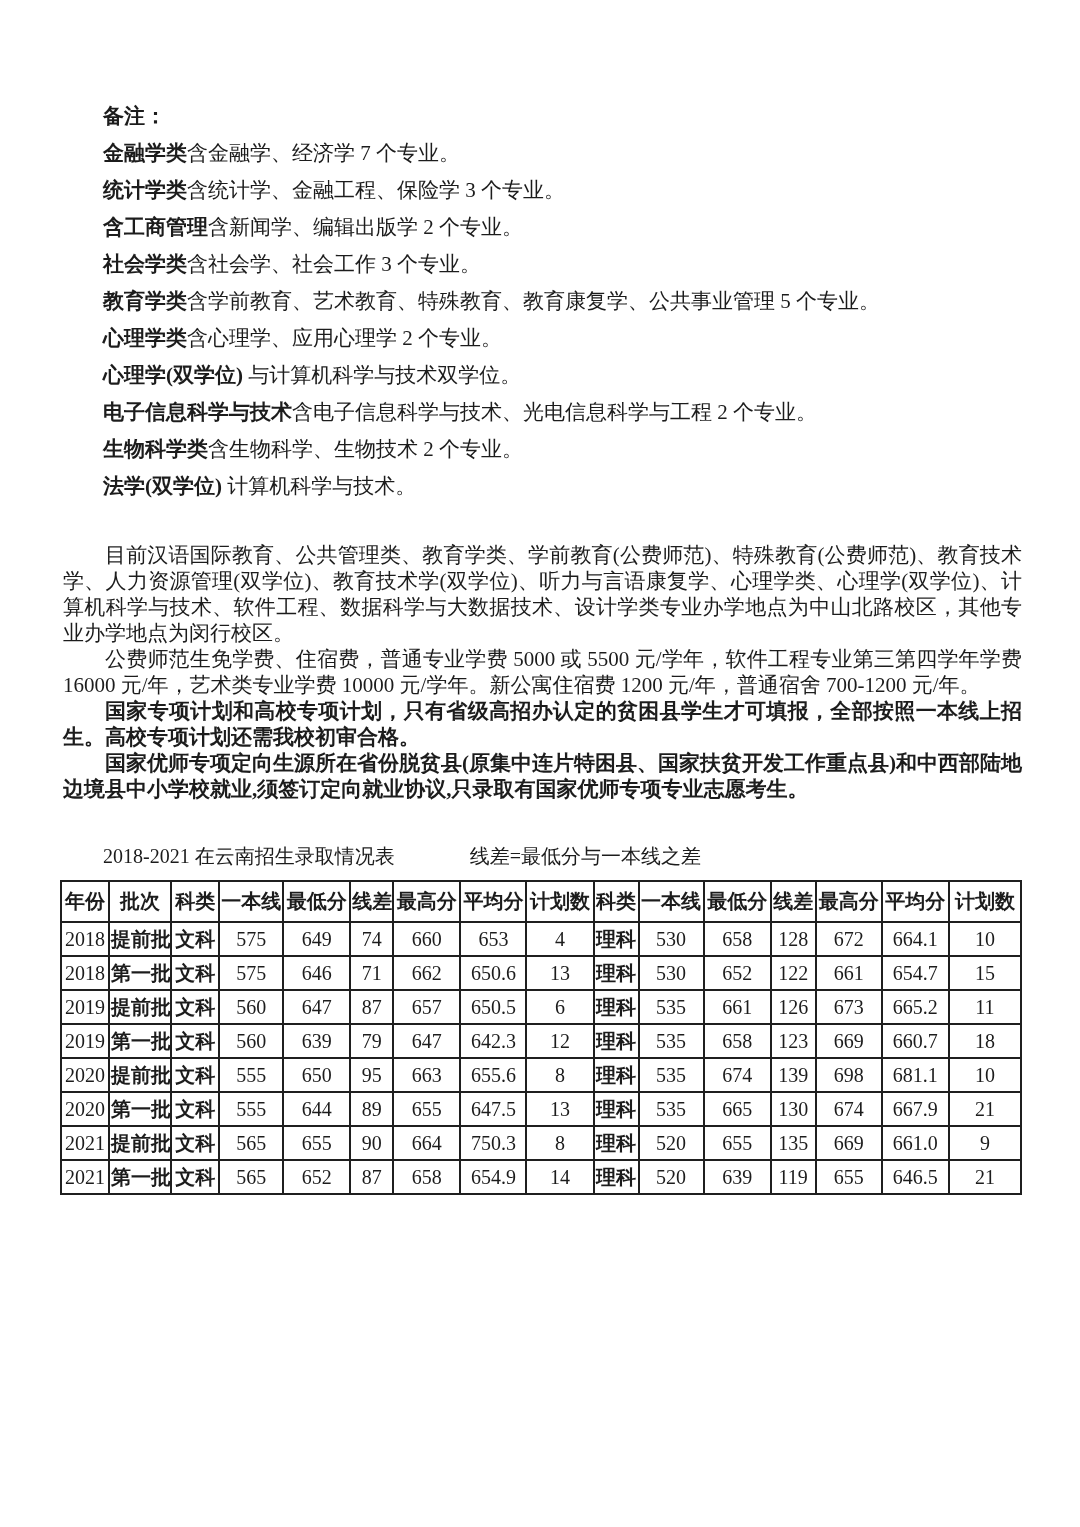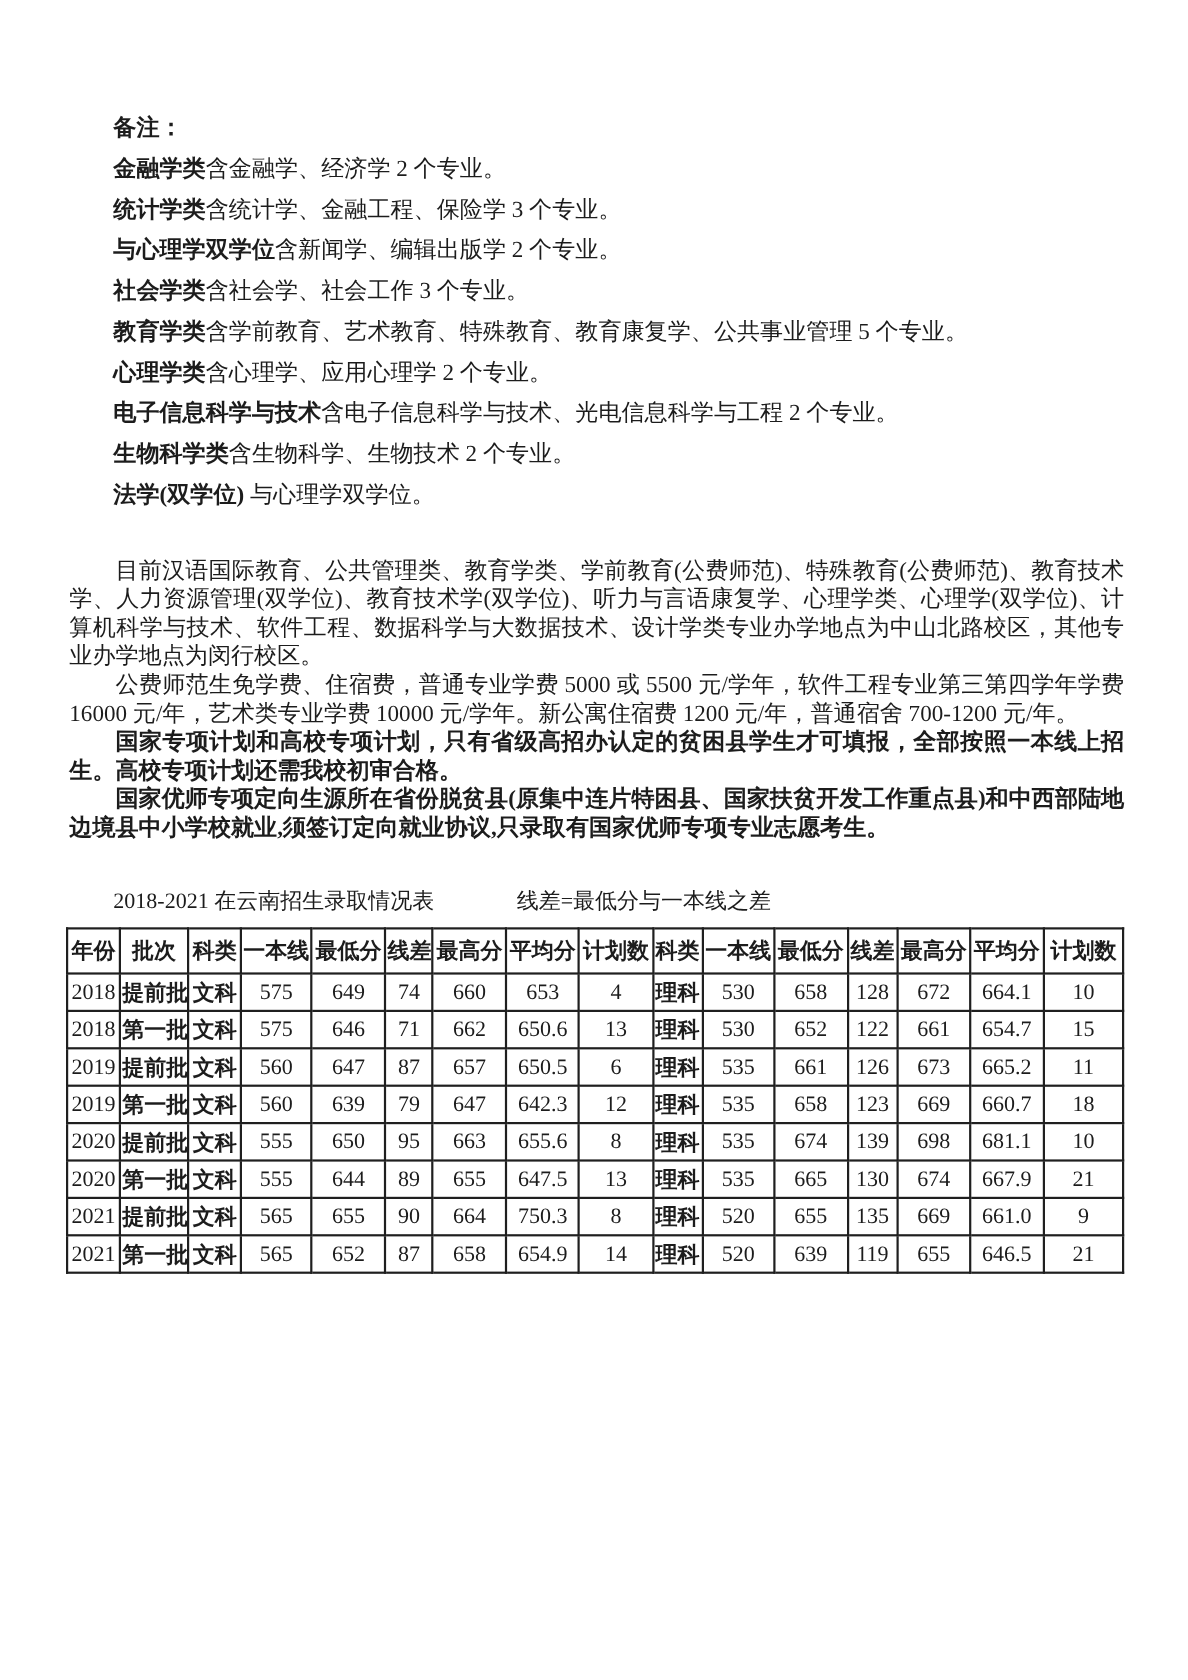--- a/index.html
+++ b/index.html
@@ -60,29 +60,30 @@
   table.adm tbody td.cjk { font-weight: bold; margin-left: 17px; }
 </style>
 </head>
 <body>
 
 <div class="page">
 
   <section class="notes">
     <p class="notes-title">备注：</p>
     <div id="notes-list">
-        <p class="note-line"><b>金融学类</b><span>含金融学、经济学 2 个专业。</span></p>
+        <p class="note-line"><b>金融学类</b><span>含金融学、经济学 7 个专业。</span></p>
         <p class="note-line"><b>统计学类</b><span>含统计学、金融工程、保险学 3 个专业。</span></p>
-        <p class="note-line"><b>与心理学双学位</b><span>含新闻学、编辑出版学 2 个专业。</span></p>
+        <p class="note-line"><b>含工商管理</b><span>含新闻学、编辑出版学 2 个专业。</span></p>
         <p class="note-line"><b>社会学类</b><span>含社会学、社会工作 3 个专业。</span></p>
         <p class="note-line"><b>教育学类</b><span>含学前教育、艺术教育、特殊教育、教育康复学、公共事业管理 5 个专业。</span></p>
         <p class="note-line"><b>心理学类</b><span>含心理学、应用心理学 2 个专业。</span></p>
+        <p class="note-line"><b>心理学(双学位)</b><span> 与计算机科学与技术双学位。</span></p>
         <p class="note-line"><b>电子信息科学与技术</b><span>含电子信息科学与技术、光电信息科学与工程 2 个专业。</span></p>
         <p class="note-line"><b>生物科学类</b><span>含生物科学、生物技术 2 个专业。</span></p>
-        <p class="note-line"><b>法学(双学位)</b><span> 与心理学双学位。</span></p>
+        <p class="note-line"><b>法学(双学位)</b><span> 计算机科学与技术。</span></p>
       </div>
   </section>
 
   <section class="paragraphs" id="paragraphs">
       <p class="body-para">目前汉语国际教育、公共管理类、教育学类、学前教育(公费师范)、特殊教育(公费师范)、教育技术学、人力资源管理(双学位)、教育技术学(双学位)、听力与言语康复学、心理学类、心理学(双学位)、计算机科学与技术、软件工程、数据科学与大数据技术、设计学类专业办学地点为中山北路校区，其他专业办学地点为闵行校区。</p>
       <p class="body-para">公费师范生免学费、住宿费，普通专业学费 5000 或 5500 元/学年，软件工程专业第三第四学年学费 16000 元/年，艺术类专业学费 10000 元/学年。新公寓住宿费 1200 元/年，普通宿舍 700-1200 元/年。</p>
       <p class="body-para bold">国家专项计划和高校专项计划，只有省级高招办认定的贫困县学生才可填报，全部按照一本线上招生。高校专项计划还需我校初审合格。</p>
       <p class="body-para bold">国家优师专项定向生源所在省份脱贫县(原集中连片特困县、国家扶贫开发工作重点县)和中西部陆地边境县中小学校就业,须签订定向就业协议,只录取有国家优师专项专业志愿考生。</p>
     </section>
 

